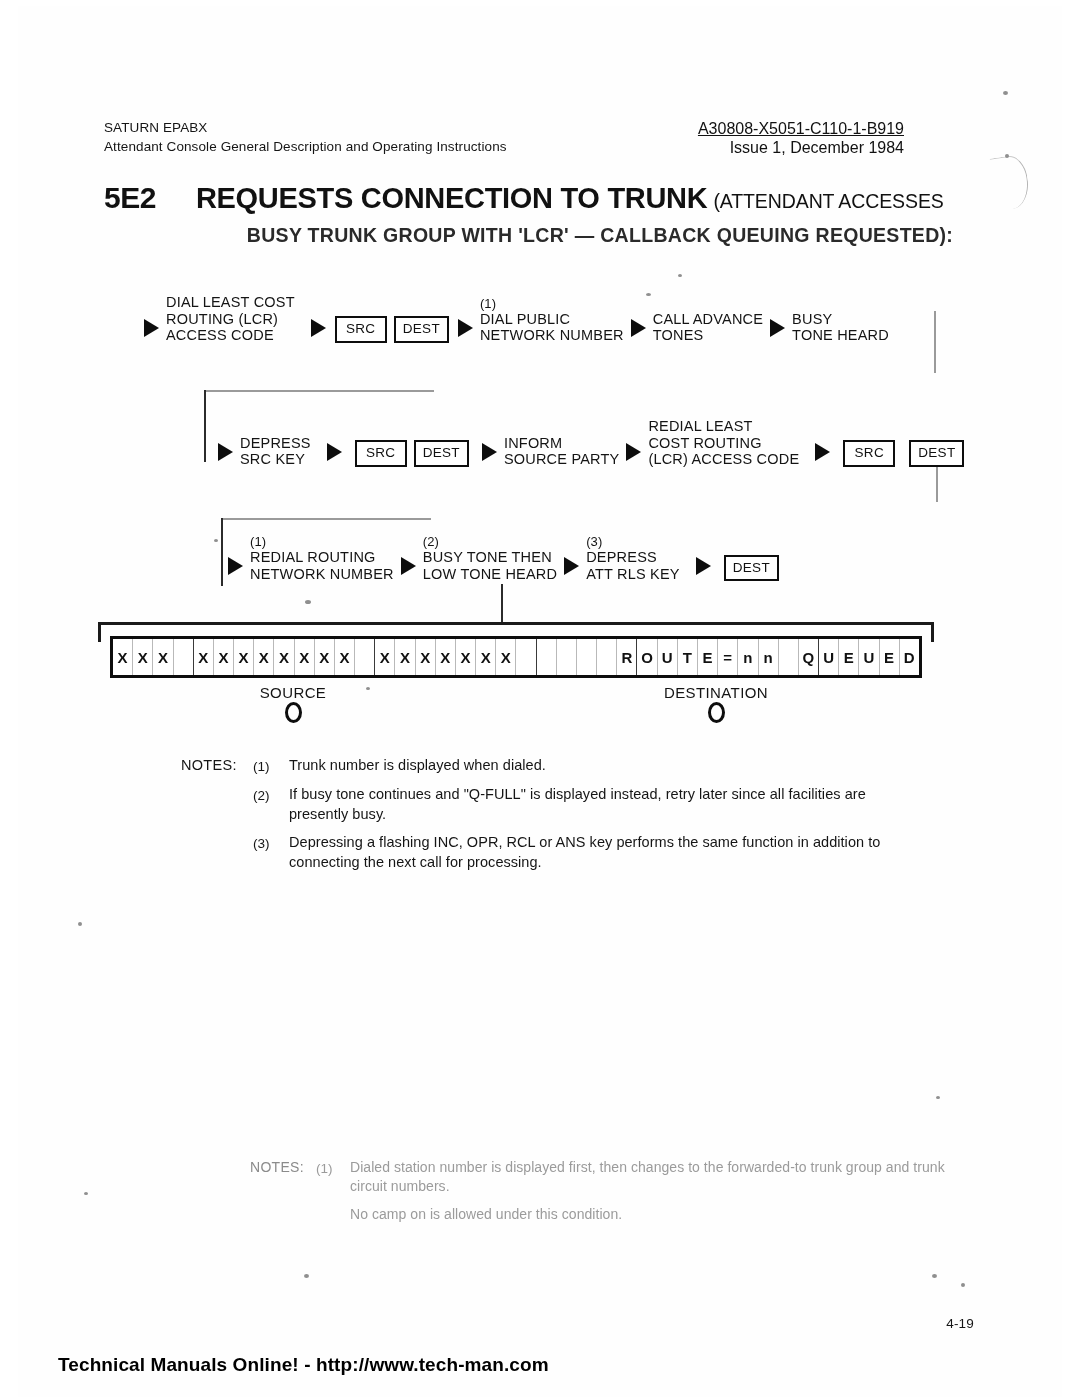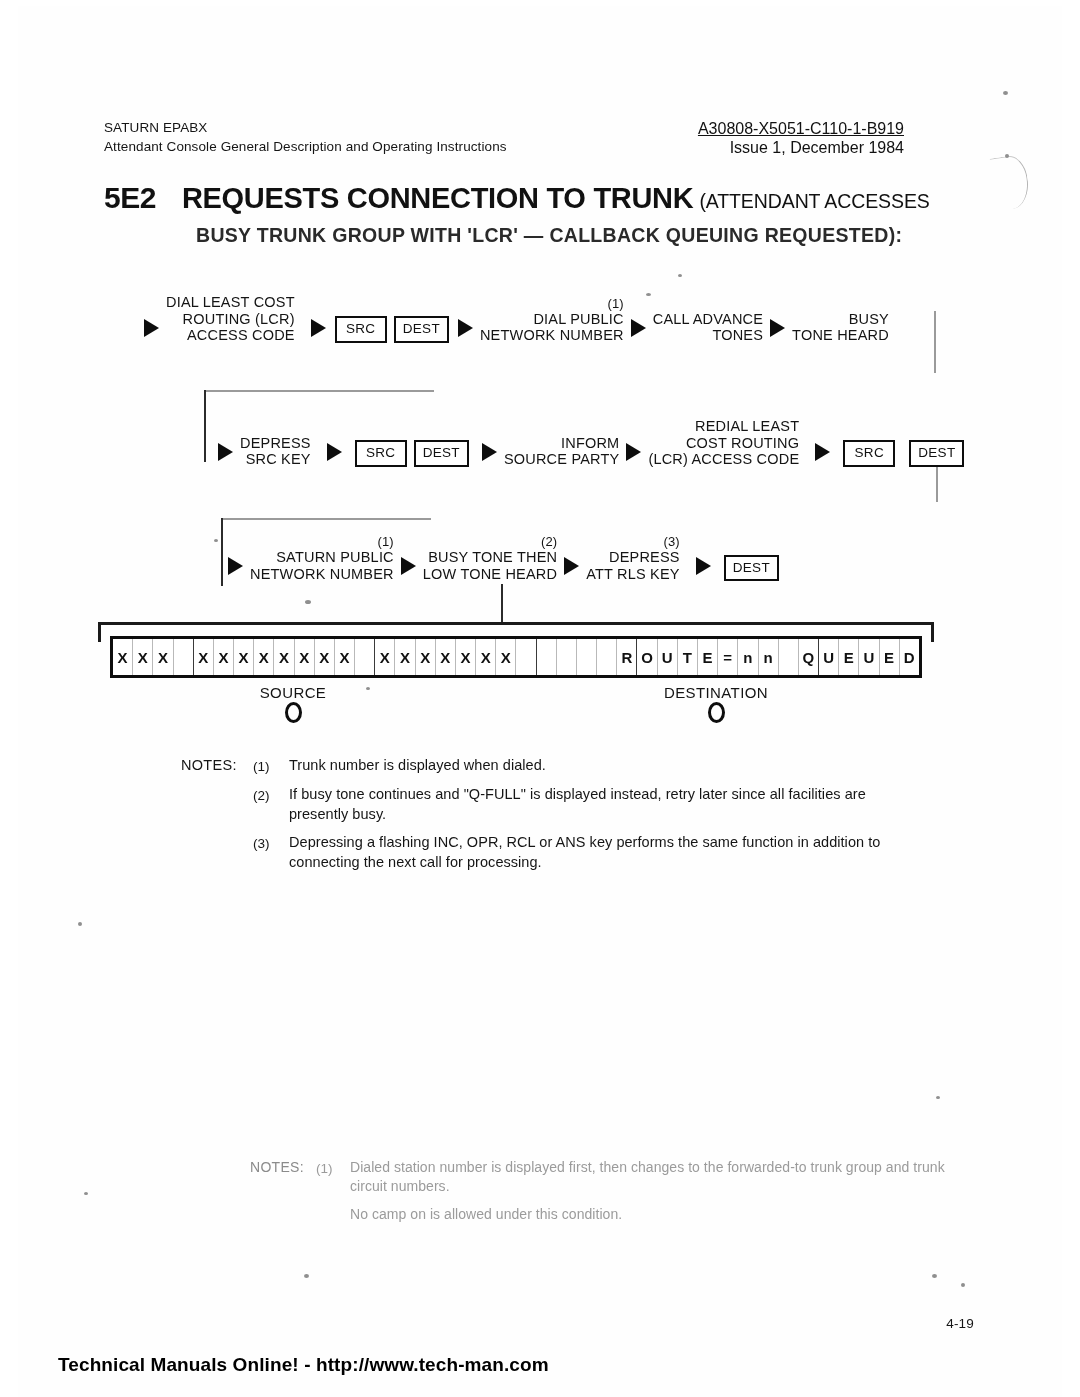--- a/index.html
+++ b/index.html
@@ -42,21 +42,21 @@
   
   #title-block {
     position: absolute;
     left: 86px;
     top: 175px;
     width: 900px;
   }
   #title-line1 {
     display: flex;
     align-items: baseline;
-    gap: 26px;
+    gap: 40px;
   }
   #sec-num {
     font-size: 30px;
     font-weight: bold;
     letter-spacing: -0.5px;
   }
   #title-main {
     font-size: 29px;
     font-weight: bold;
     letter-spacing: -0.3px;
@@ -67,20 +67,21 @@
     letter-spacing: -0.1px;
     margin-left: 6px;
   }
   #title-line2 {
     margin-top: 9px;
     margin-left: 92px;
     font-size: 19.5px;
     font-weight: bold;
     letter-spacing: 0.3px;
     color: #2a2a2a;
+    text-align: center;
   }
 
   
   #flow {
     position: absolute;
     left: 0;
     top: 0;
     width: 1080px;
     height: 1397px;
     pointer-events: none;
@@ -103,21 +104,21 @@
     border-left: 15px solid #0d0d0d;
     margin-bottom: 7px;
     flex: 0 0 auto;
   }
   .gap-s { width: 9px; flex: 0 0 auto; }
   .gap-m { width: 13px; flex: 0 0 auto; }
 
   .step {
     font-size: 14.5px;
     line-height: 16.5px;
-    text-align: right;
+    text-align: left;
     letter-spacing: 0.2px;
     white-space: nowrap;
     padding: 0 7px;
     color: #141414;
     flex: 0 0 auto;
   }
   .step .note-ref {
     display: block;
     font-size: 13px;
     line-height: 15px;
@@ -400,21 +401,21 @@
       <div class="keypair wide">
         <div class="keybox">SRC</div>
         <div class="keybox">DEST</div>
       </div>
     </div>
 
     <div class="row" id="row3">
       <div class="arrow"></div>
       <div class="step">
         <span class="note-ref">(1)</span>
-        <span>SATURN PUBLIC</span><br>
+        <span>REDIAL ROUTING</span><br>
         <span>NETWORK NUMBER</span>
       </div>
       <div class="arrow"></div>
       <div class="step">
         <span class="note-ref">(2)</span>
         <span>BUSY TONE THEN</span><br>
         <span>LOW TONE HEARD</span>
       </div>
       <div class="arrow"></div>
       <div class="step">

